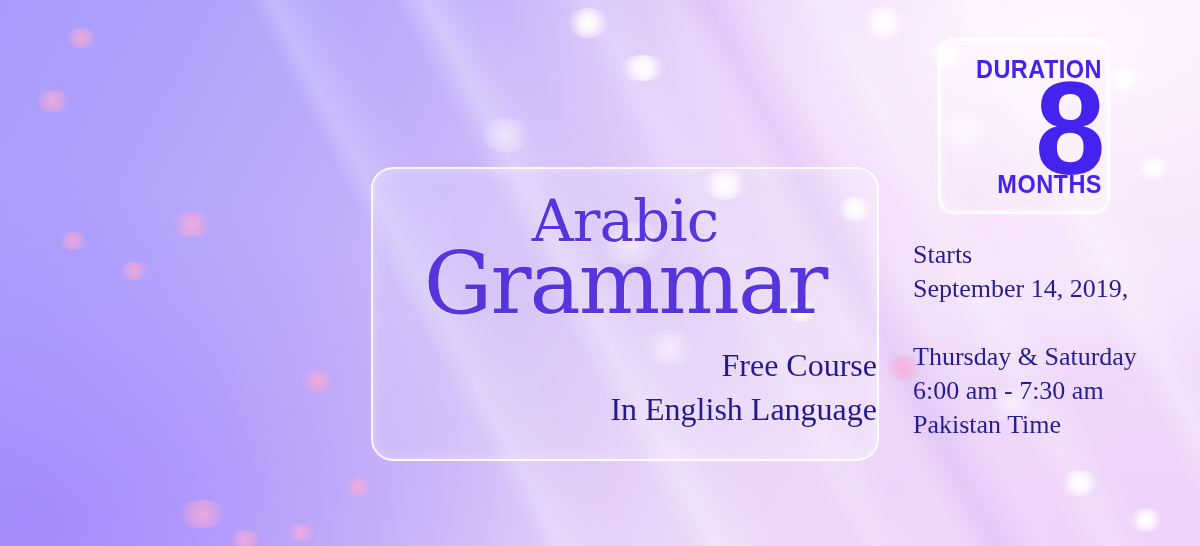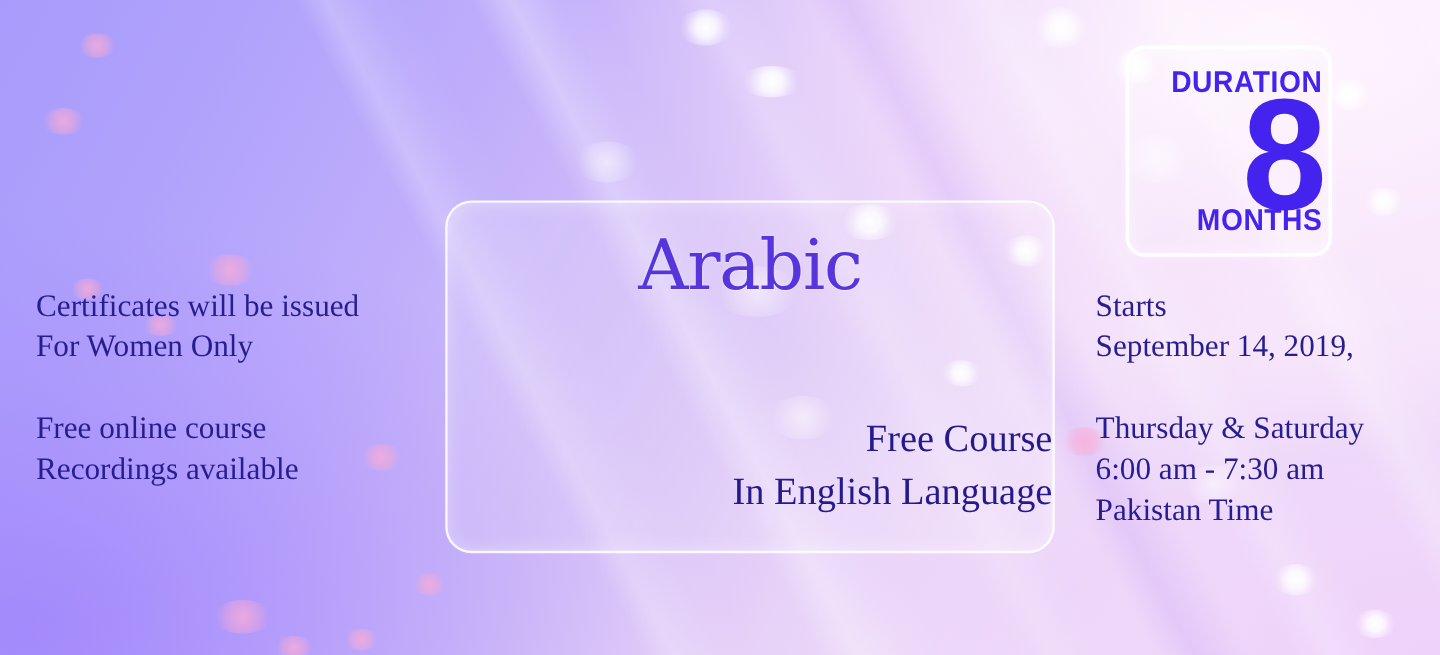--- a/index.html
+++ b/index.html
@@ -205,30 +205,26 @@
   <div class="bokeh pink" style="left:228px; top:530px; width:34px; height:20px;"></div>
   <div class="bokeh pink" style="left:286px; top:524px; width:30px; height:18px;"></div>
   <div class="bokeh pink" style="left:344px; top:478px; width:28px; height:18px;"></div>
   <div class="bokeh pink" style="left:884px; top:356px; width:40px; height:24px;"></div>
   <div class="bokeh pink" style="left:58px;  top:232px; width:30px; height:18px;"></div>
 
 
   <div id="center-panel">
     <div id="title-wrap">
       <span class="title-line" id="title-arabic">Arabic</span>
+      <span class="title-line" id="title-grammar">Grammar</span>
     </div>
     <div id="subtitle">Free Course
 In English Language</div>
   </div>
 
-  <div class="side-col" id="left-col">Certificates will be issued
-For Women Only
-
-Free online course
-Recordings available</div>
 
   <div class="side-col" id="right-col">Starts
 September 14, 2019,
 
 Thursday &amp; Saturday
 6:00 am - 7:30 am
 Pakistan Time</div>
 
   <div id="duration-badge">
     <div id="badge-top">DURATION</div>

